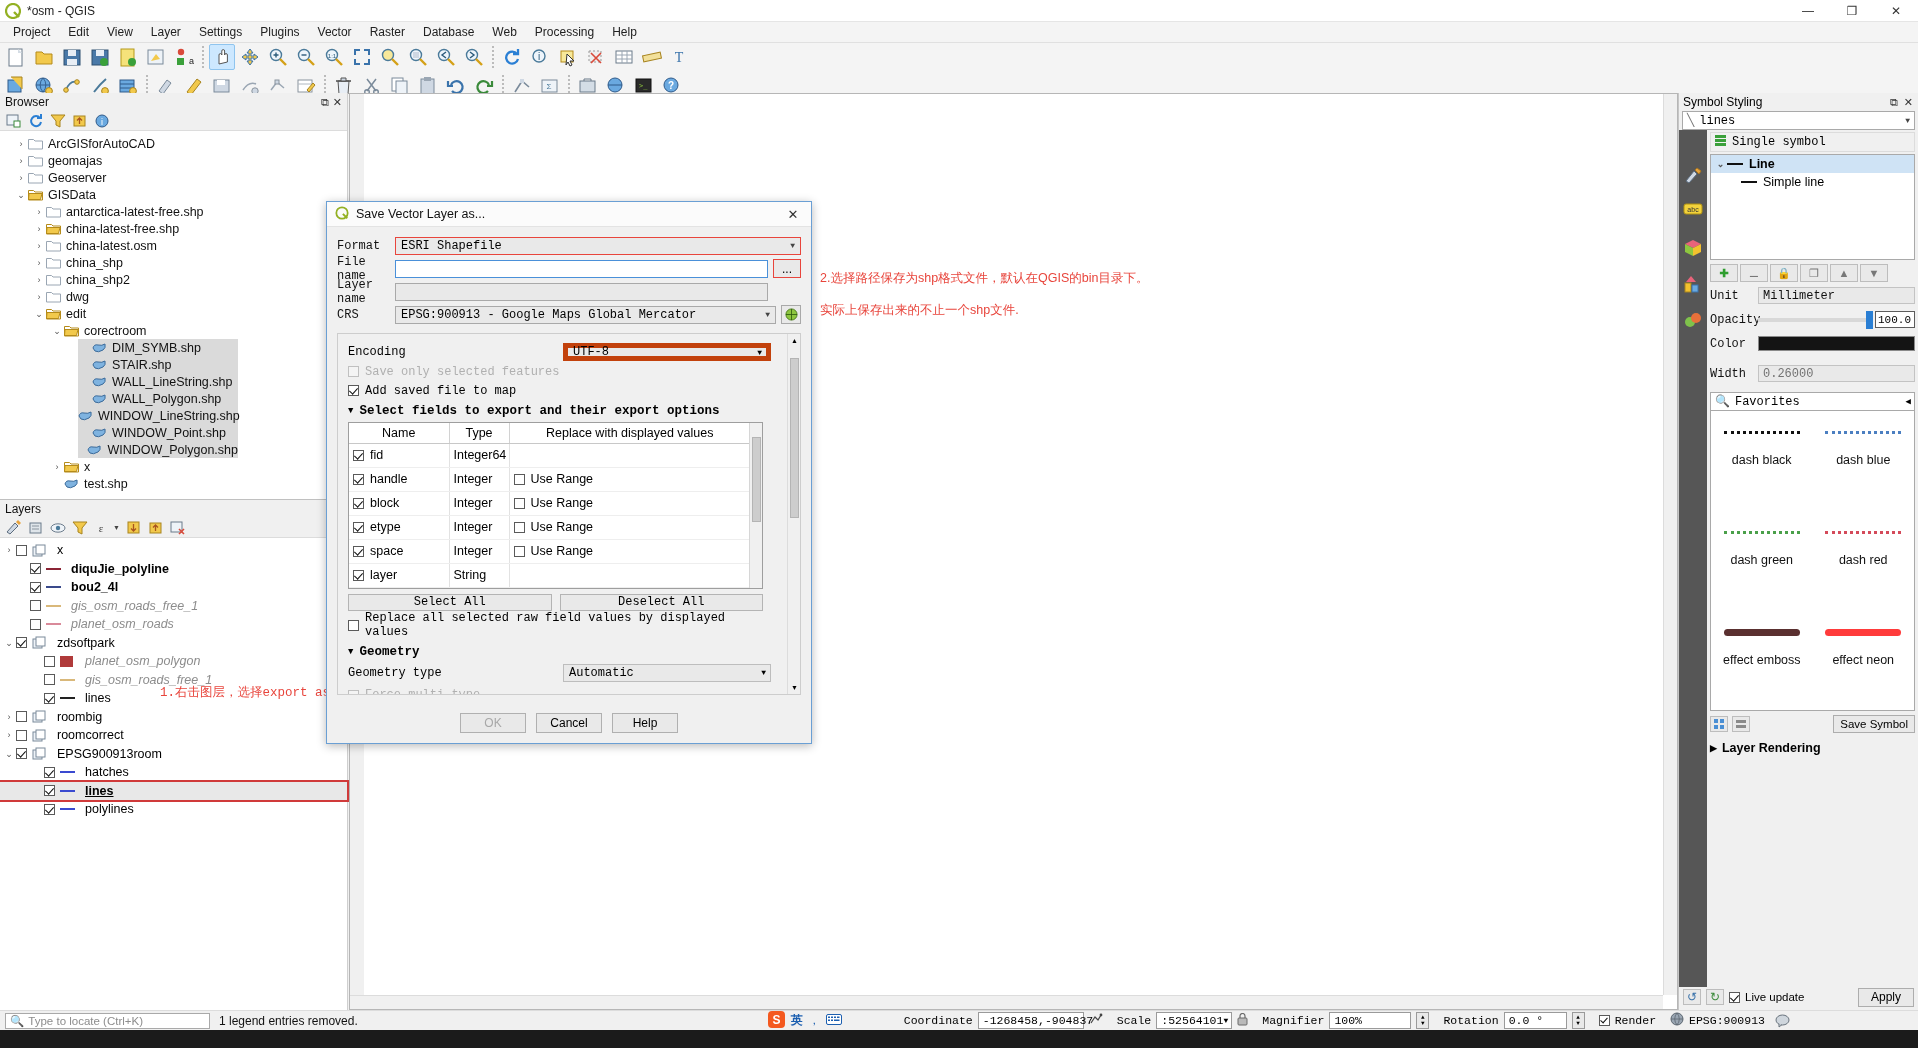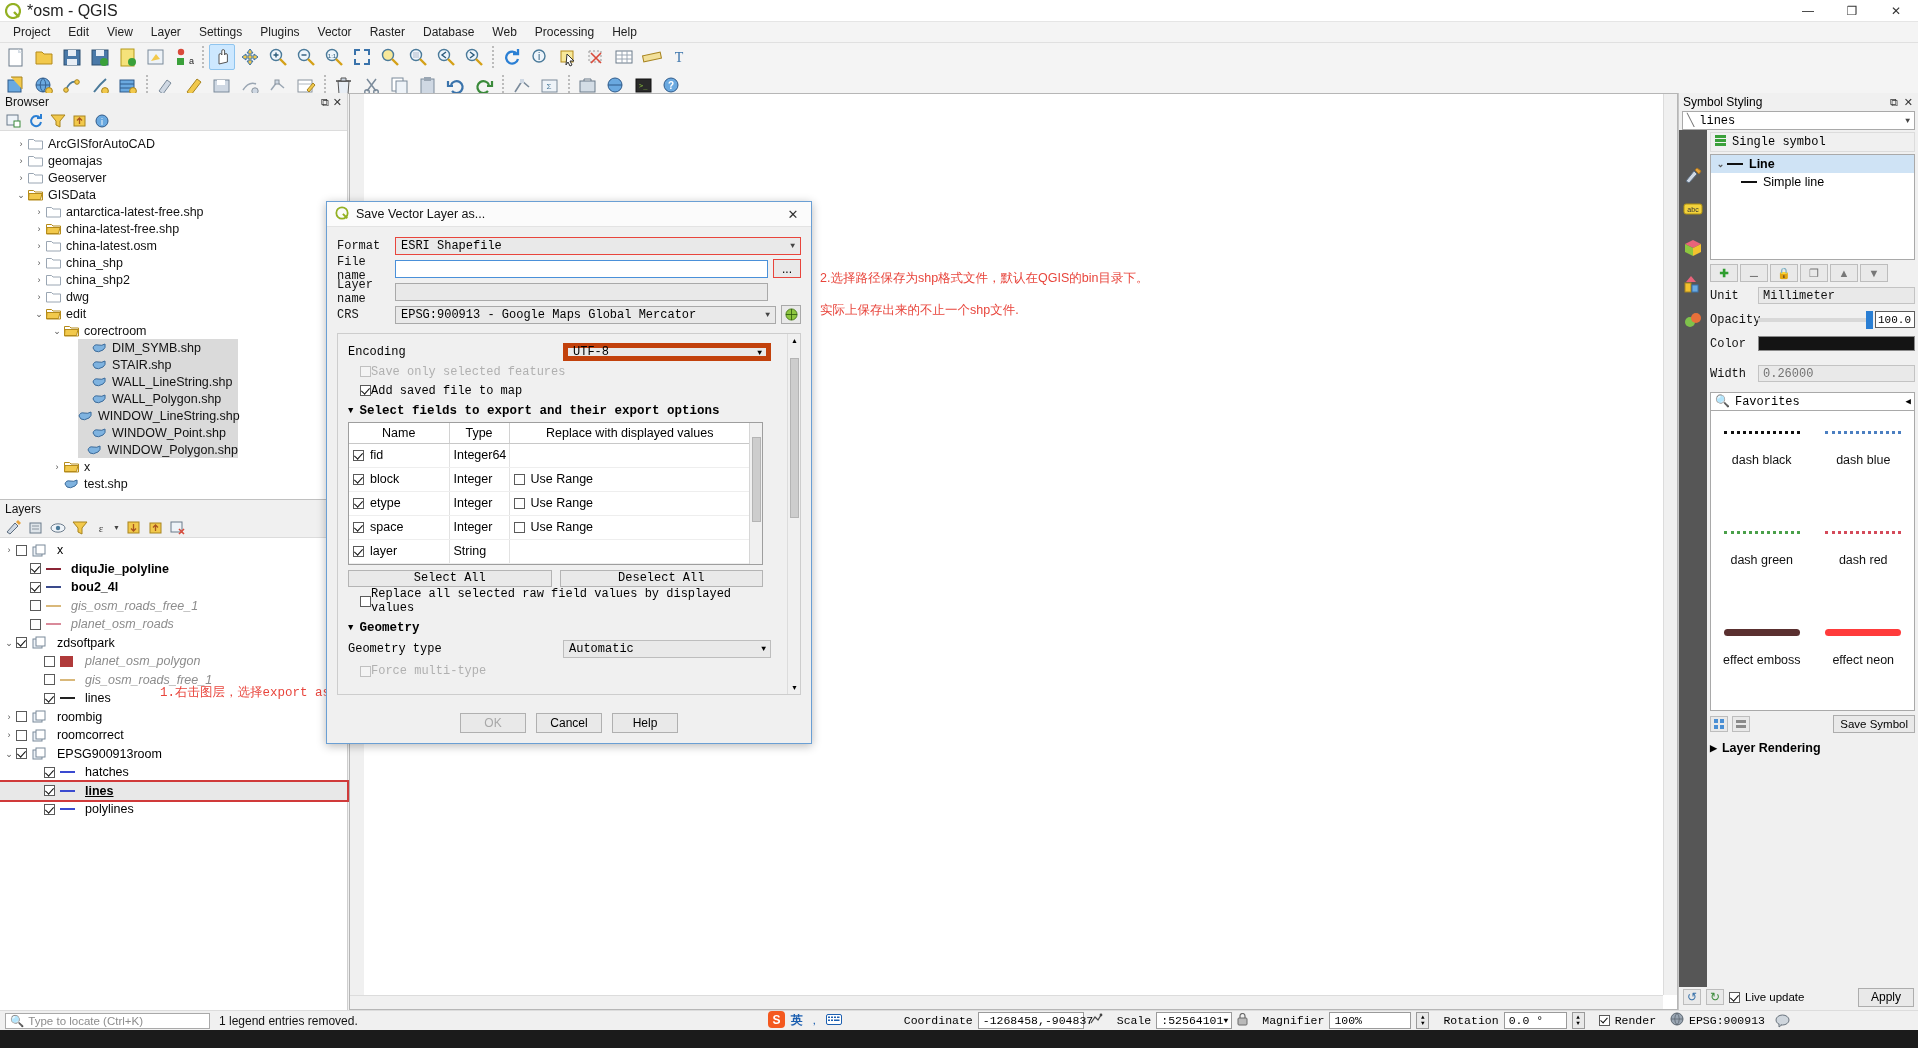--- a/index.html
+++ b/index.html
@@ -14,21 +14,21 @@
   }
   #app { position: relative; width: 1918px; height: 1048px; background: #f0f0f0; }
 
   
   .titlebar {
     height: 22px; background: #ffffff; display: flex; align-items: center;
     border-bottom: 1px solid #e5e5e5;
   }
   .titlebar .qgis-logo { width: 16px; height: 16px; margin: 0 6px 0 5px; position: relative; }
   .titlebar .qgis-logo svg { display: block; }
-  .titlebar .title-text { font-size: 16px; color: #222; }
+  .titlebar .title-text { font-size: 12px; color: #222; }
   .win-btns { margin-left: auto; display: flex; height: 22px; }
   .win-btn { width: 44px; height: 22px; display: flex; align-items: center; justify-content: center; font-size: 12px; color: #333; }
 
   
   .menubar { height: 21px; background: #f4f4f4; display: flex; align-items: center; padding-left: 4px; border-bottom: 1px solid #e0e0e0;}
   .menubar .mi { padding: 2px 9px; font-size: 12px; color: #222; }
 
   
   .toolbar { height: 28px; background: #f4f4f4; display: flex; align-items: center; padding-left: 2px; }
   .toolbar.row2 { height: 29px; }
@@ -140,21 +140,21 @@
   .browse-btn { width: 28px; height:19px; margin-left:5px; background:#e9e9e9; border:1px solid #e8453c; display:flex;align-items:center;justify-content:center; font-size:12px;}
   .crs-btn { width: 20px; height:19px; margin-left:5px; background:#e9e9e9; border:1px solid #a9a9a9; display:flex;align-items:center;justify-content:center;}
   .scroll-region { position:relative; margin-top: 8px; background:#f0f0f0; border:1px solid #cdcdcd; height: 362px; overflow:hidden;}
   .sr-inner { padding: 8px 10px 0 10px; width: 443px;}
   .sr-scrollbar { position:absolute; right:0; top:0; width:13px; bottom:0; background:#f0f0f0; border-left:1px solid #dcdcdc;}
   .sr-thumb { position:absolute; top: 24px; left:2px; width:9px; height: 160px; background:#cdcdcd; border:1px solid #b4b4b4;}
   .sr-arrow { position:absolute; left:0; width:13px; height:13px; display:flex;align-items:center;justify-content:center; font-size:7px; background:#f0f0f0;}
   .enc-row { display:flex; align-items:center; height:20px;}
   .enc-row .elab { width: 215px; font-family:"Liberation Mono", monospace; font-size:12px;}
   .enc-combo { flex:1; height:18px; background:#e9e9e9; border:5px solid #c2410c; display:flex; align-items:center; padding-left:5px; font-family:"Liberation Mono", monospace; font-size:12px;}
-  .chk-row { display:flex; align-items:center; height: 19px; font-family:"Liberation Mono", monospace; font-size:12px;margin-left:12px;}
+  .chk-row { display:flex; align-items:center; gap:6px; height: 19px; font-family:"Liberation Mono", monospace; font-size:12px;}
   .chk { width:11px;height:11px;border:1px solid #5a5a5a;background:#fff;position:relative;flex:0 0 auto;}
   .chk.on::after{content:"";position:absolute;left:2px;top:0;width:4px;height:7px;border:solid #111;border-width:0 1.6px 1.6px 0;transform:rotate(42deg);}
   .chk.dis{border-color:#c0c0c0;background:#f4f4f4;}
   .dis-txt { color:#b0b0b0; }
   .sect-head { display:flex; align-items:center; gap:6px; font-family:"Liberation Mono", monospace; font-weight:bold; font-size:12.5px; margin: 4px 0 4px 0;}
   .sect-head .tri { font-size:9px; }
   .ftable { background:#fff; border:1px solid #9e9e9e; width: 415px; position:relative;}
   .ftable table { border-collapse: collapse; width: 402px; font-size:12.5px;}
   .ftable th { font-weight: normal; border-right:1px solid #d2d2d2; border-bottom:1px solid #c8c8c8; height:20px; background:#fff;}
   .ftable td { border-right:1px solid #e2e2e2; border-bottom:1px solid #eeeeee; height:24px; padding-left:4px; }
@@ -1169,20 +1169,35 @@
               <tbody id="fields-body">
                   <tr>
                     <td>
                       <span class="cellflex">
                         <span class="chk on"></span>
                         <span>fid</span>
                       </span>
                     </td>
                     <td>Integer64</td>
                     <td></td>
+                  </tr>
+                  <tr>
+                    <td>
+                      <span class="cellflex">
+                        <span class="chk on"></span>
+                        <span>handle</span>
+                      </span>
+                    </td>
+                    <td>Integer</td>
+                    <td>
+                      <span class="cellflex">
+                        <span class="chk"></span>
+                        <span>Use Range</span>
+                      </span>
+                    </td>
                   </tr>
                   <tr>
                     <td>
                       <span class="cellflex">
                         <span class="chk on"></span>
                         <span>block</span>
                       </span>
                     </td>
                     <td>Integer</td>
                     <td>

